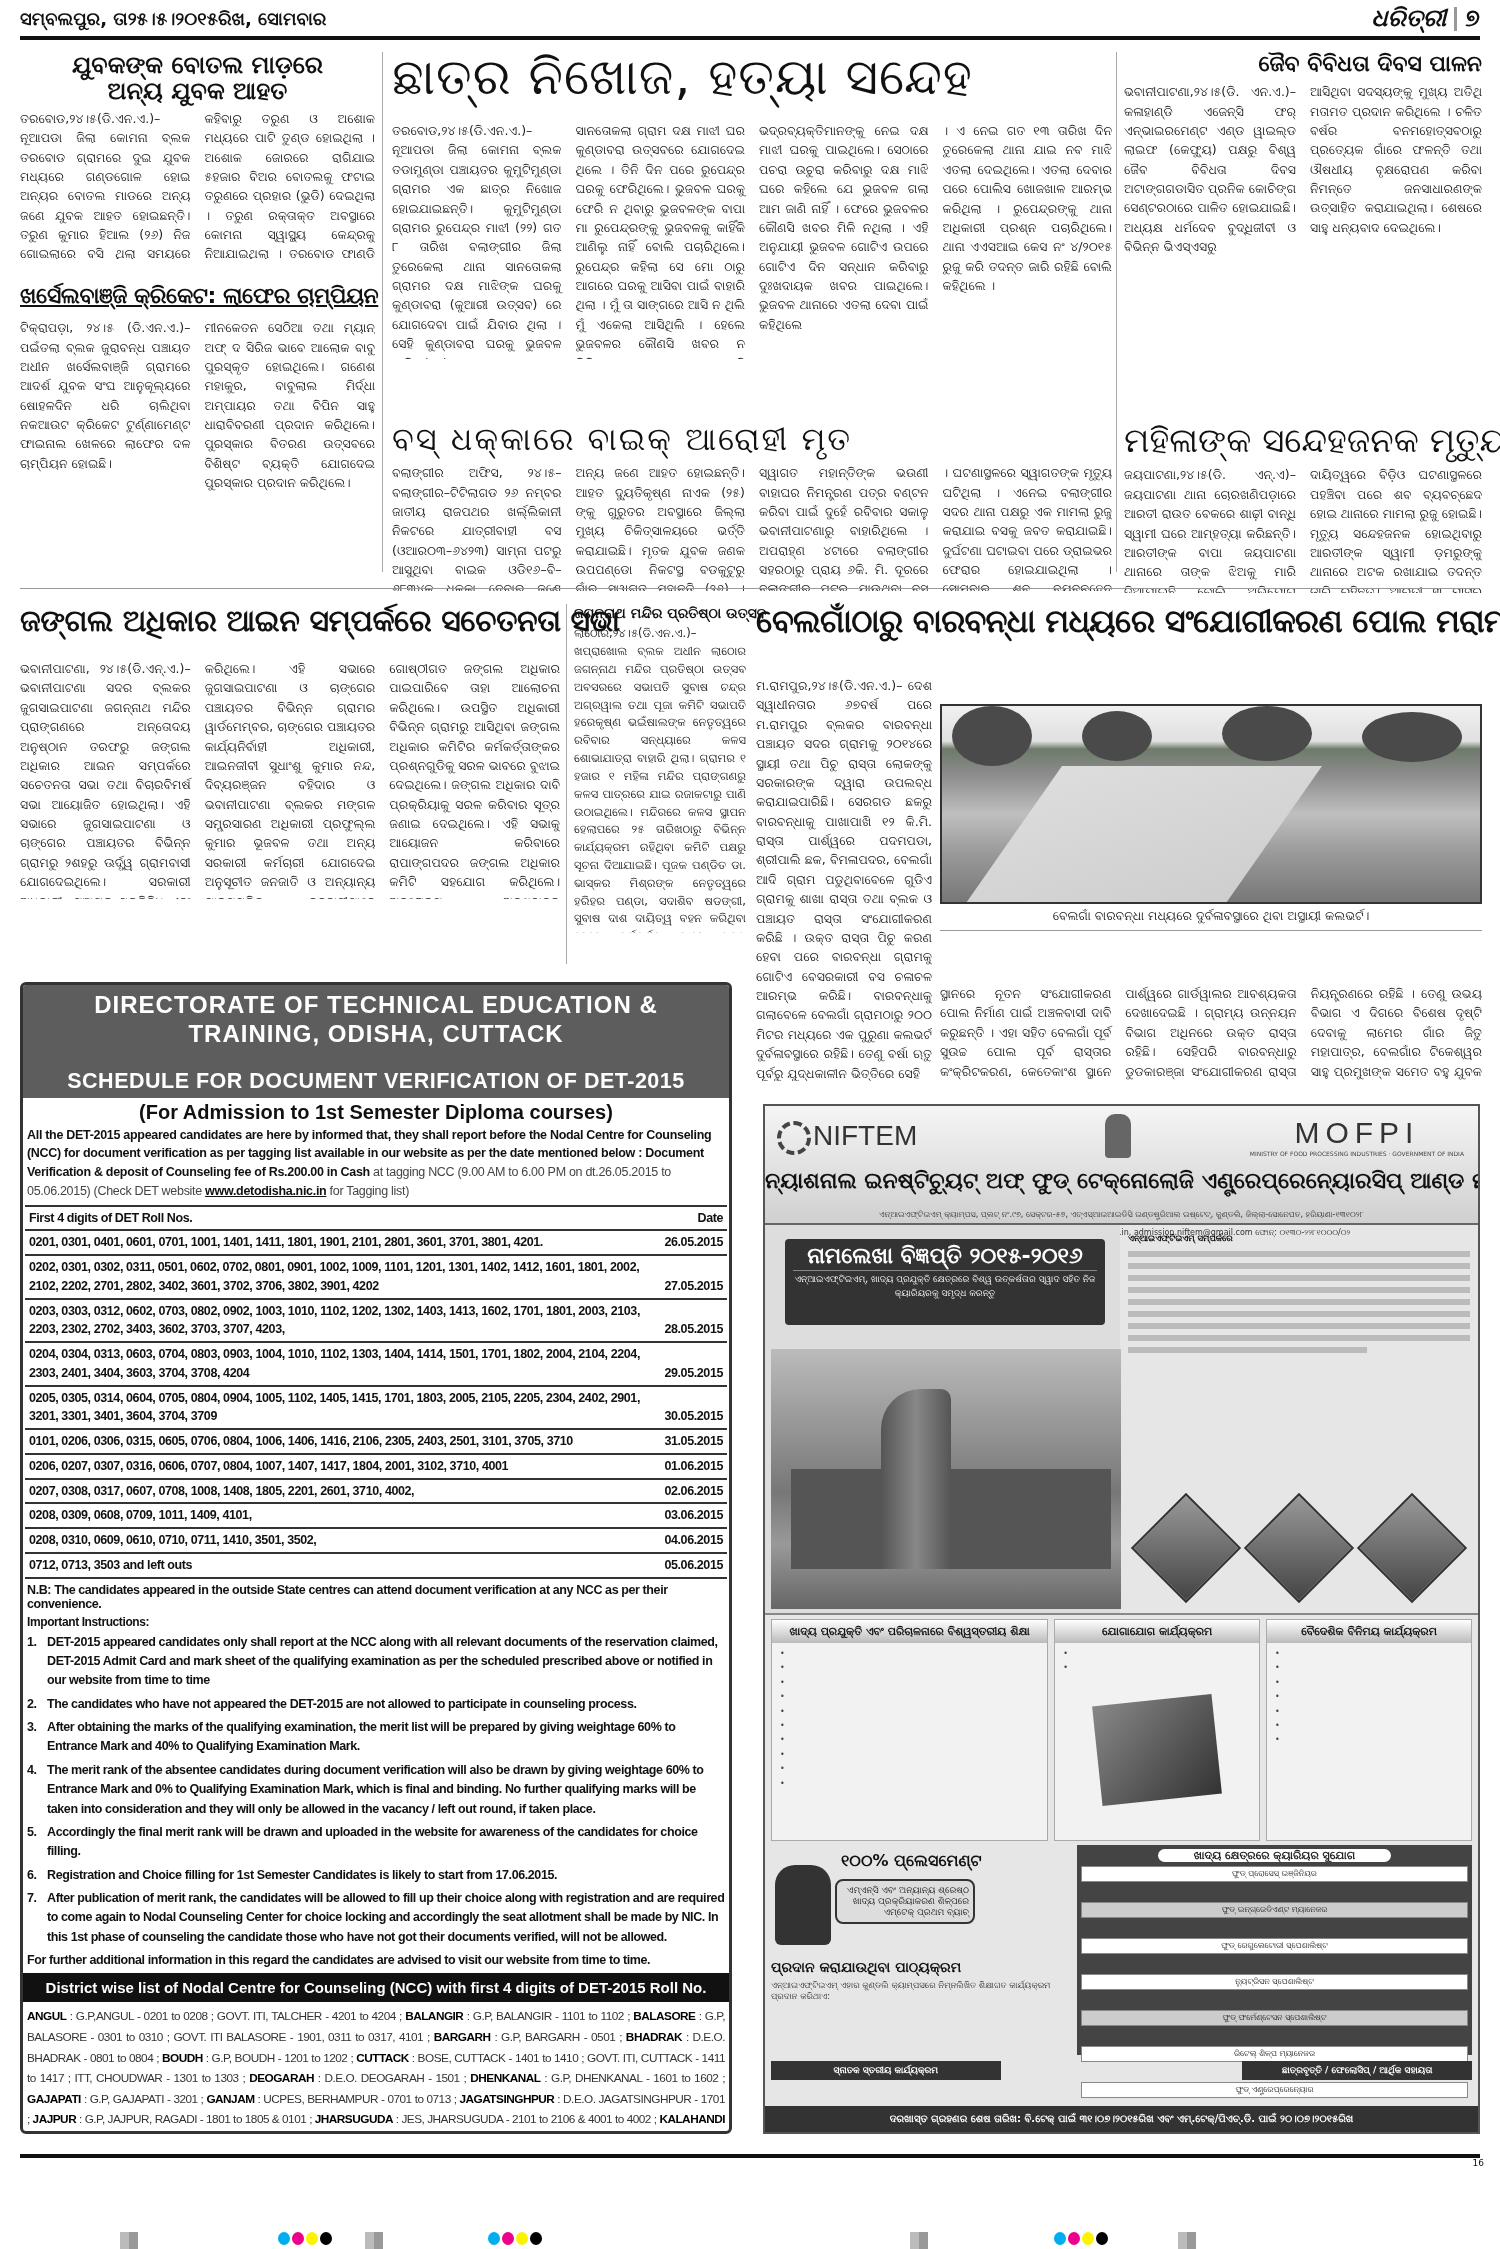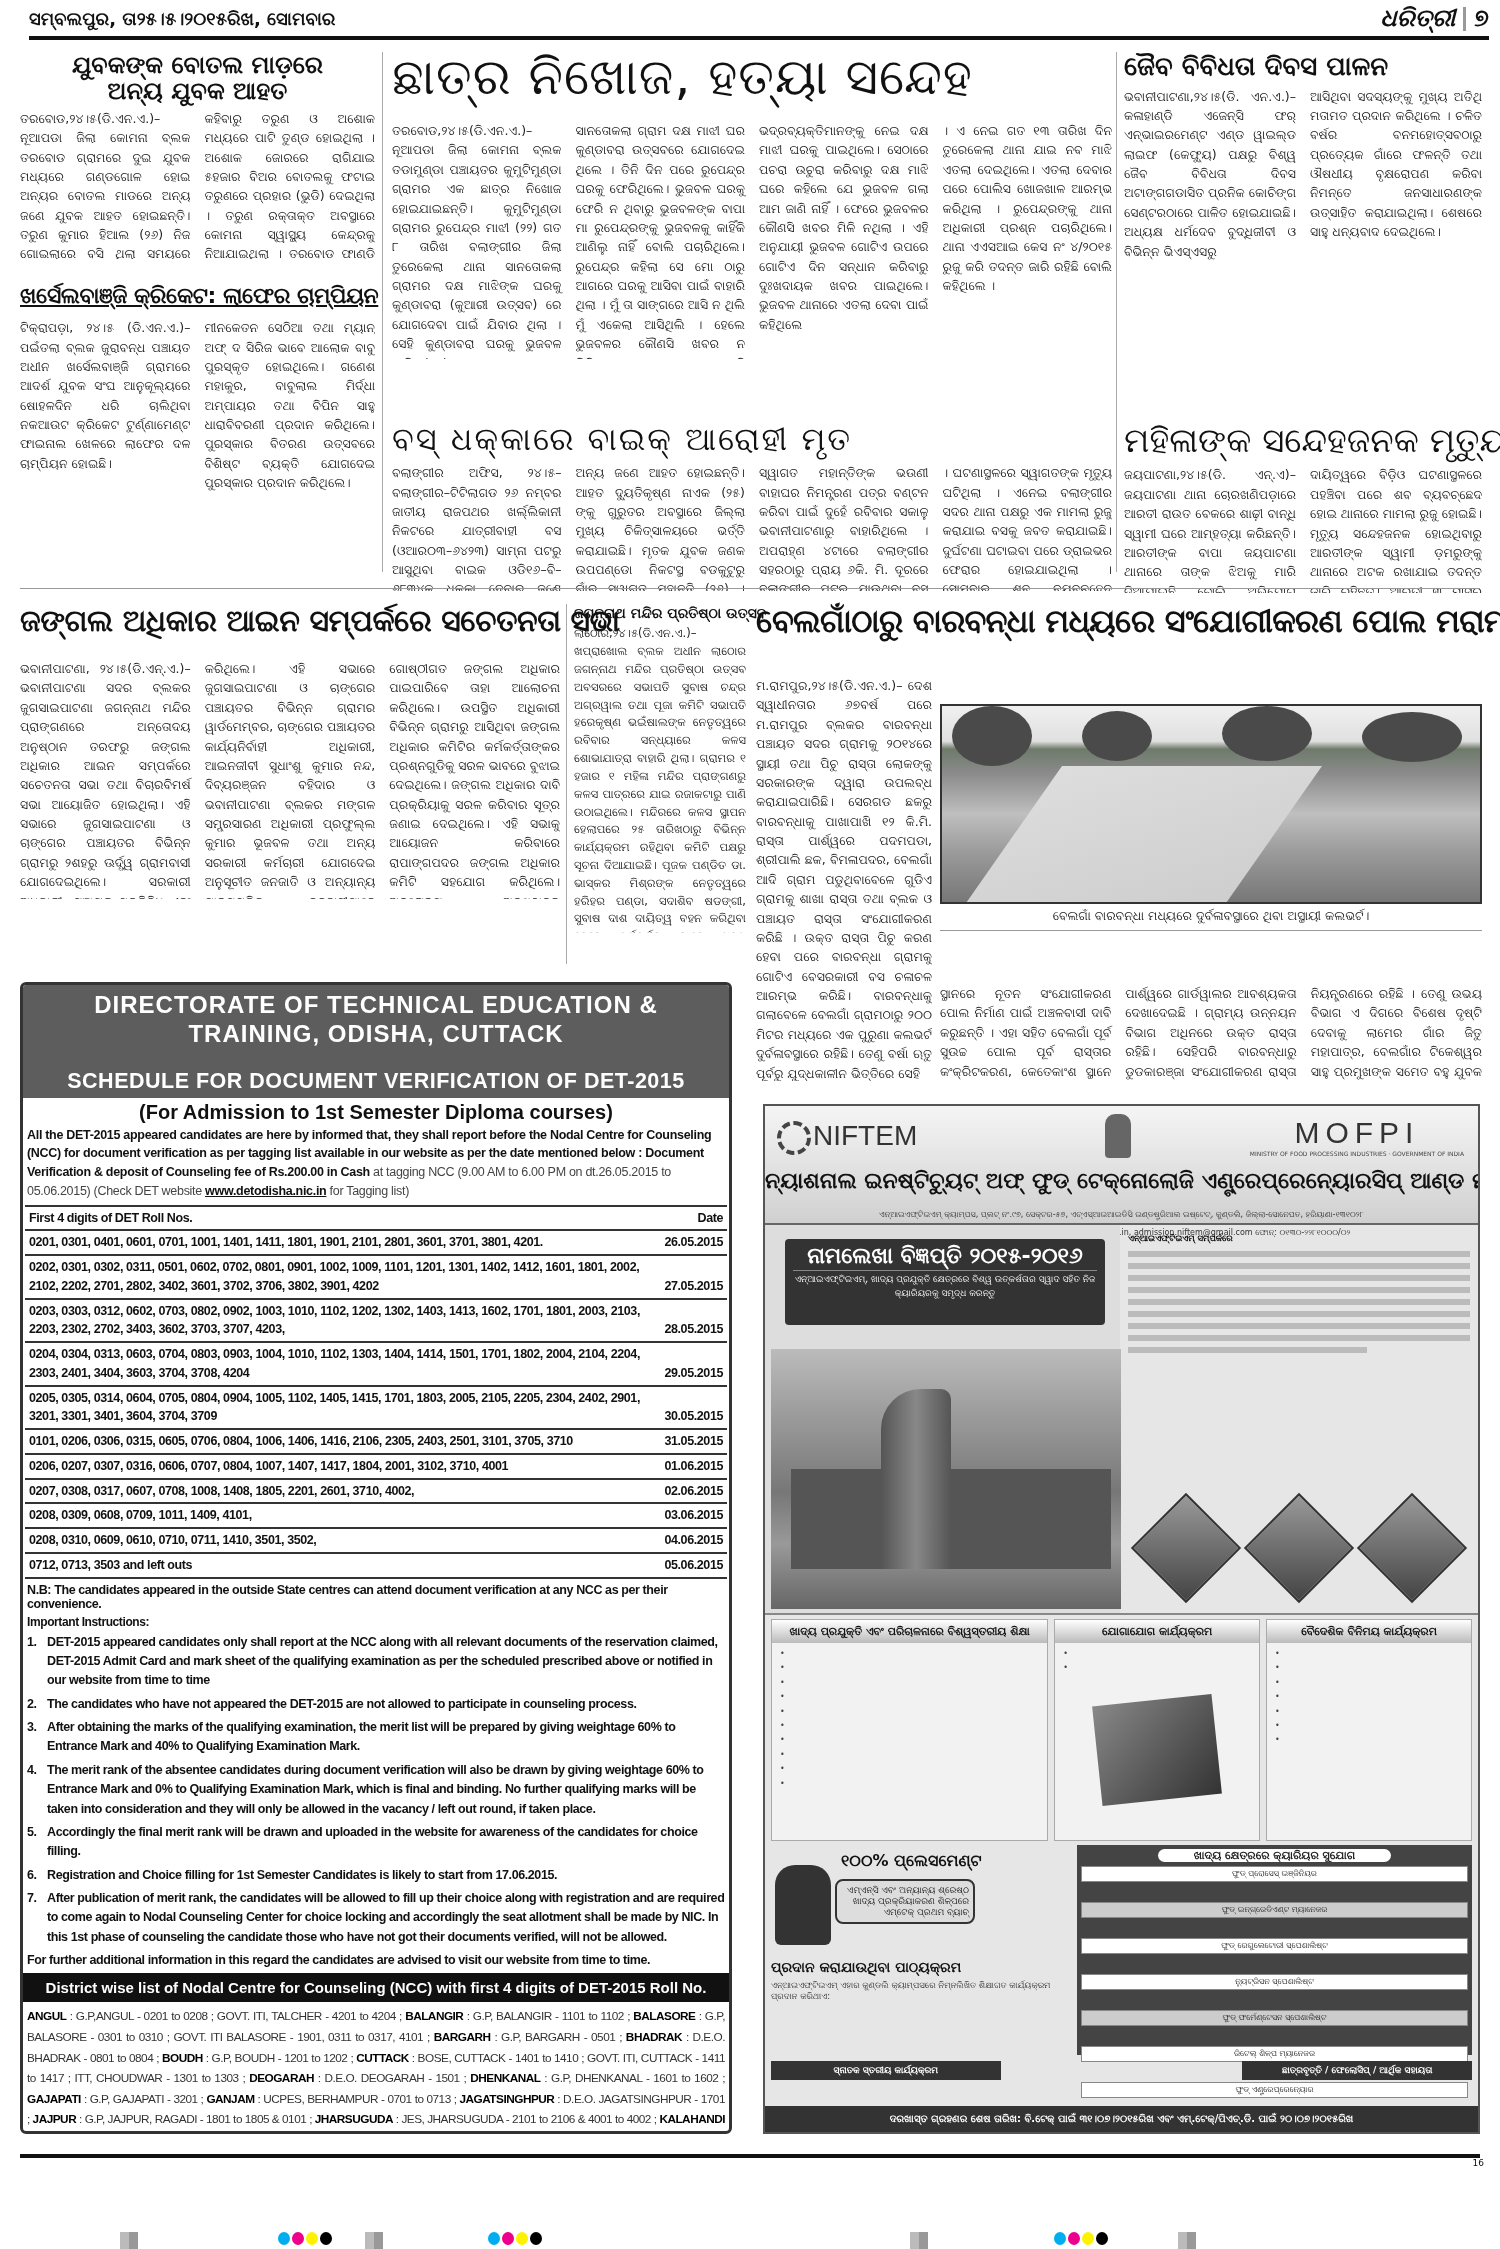--- a/index.html
+++ b/index.html
@@ -1,18 +1,18 @@
 <!DOCTYPE html>
 <html><head>
 <meta charset="utf-8">
 <style>
   * { box-sizing: border-box; margin: 0; padding: 0; }
   body { width: 1500px; height: 2249px; background: #fff; font-family: "DejaVu Sans", sans-serif; color: #111; position: relative; overflow: hidden; }
   .abs { position: absolute; }
-  .masthead { left: 20px; top: 0; width: 1460px; height: 40px; border-bottom: 4px solid #111; margin-left: 9px; }
+  .masthead { left: 20px; top: 0; width: 1460px; height: 40px; border-bottom: 4px solid #111; }
   .mast-left { position: absolute; left: 0; top: 8px; font-size: 18px; font-weight: bold; }
   .mast-right { position: absolute; right: 0; top: 4px; font-size: 24px; font-weight: bold; font-style: italic; }
   .mast-right .sep { display: inline-block; width: 3px; height: 24px; background: #999; margin: 0 8px; vertical-align: middle; }
   .mast-right .pg { font-style: normal; }
   .hl { font-weight: bold; line-height: 1.1; color: #111; }
   .body-text { font-size: 12.5px; line-height: 1.55; text-align: justify; color: #222; }
   .cols { display: flex; gap: 14px; }
   .cols > div { flex: 1; }
   .rule-v { background: #aaa; width: 1px; }
   .rule-h { height: 1px; background: #999; }
@@ -138,21 +138,21 @@
     <div class="body-text">ବଲାଙ୍ଗୀର ଅଫିସ, ୨୪।୫– ବଲାଙ୍ଗୀର–ଟିଟିଲାଗଡ ୨୬ ନମ୍ବର ଜାତୀୟ ରାଜପଥର ଖର୍ଲ୍ଲିକାନୀ ନିକଟରେ ଯାତ୍ରୀବାହୀ ବସ (ଓଆର୦୩–୬୪୨୩) ସାମ୍ନା ପଟରୁ ଆସୁଥିବା ବାଇକ ଓଡି୧୬–ବି–୬୮୩୪କୁ ଧକ୍କା ଦେବାରୁ ଜଣେ ବାଇକ ଆରୋହୀଙ୍କ ମୃତ୍ୟୁ ଘଟିଛି।</div>
     <div class="body-text">ଅନ୍ୟ ଜଣେ ଆହତ ହୋଇଛନ୍ତି। ଆହତ ଦ୍ୟୁତିକୃଷ୍ଣ ନାଏକ (୨୫) ଙ୍କୁ ଗୁରୁତର ଅବସ୍ଥାରେ ଜିଲ୍ଲା ମୁଖ୍ୟ ଚିକିତ୍ସାଳୟରେ ଭର୍ତ୍ତି କରାଯାଇଛି। ମୃତକ ଯୁବକ ଜଣକ ଉପପଣ୍ଡୋ ନିକଟସ୍ଥ ବଡକୁଟୁରୁ ଗାଁର ସ୍ୱାଗତ ମହାନ୍ତି (୨୬) । ଉଭୟେ ଭବାନୀପାଟଣା ଆଇସିଆଇସିଆଇ ବ୍ୟାଙ୍କର କର୍ମଚାରୀ ବୋଲି କୁହାଯାଇଛି।</div>
     <div class="body-text">ସ୍ୱାଗତ ମହାନ୍ତିଙ୍କ ଭଉଣୀ ବାହାଘର ନିମନ୍ତ୍ରଣ ପତ୍ର ବଣ୍ଟନ କରିବା ପାଇଁ ଦୁହେଁ ରବିବାର ସକାଳୁ ଭବାନୀପାଟଣାରୁ ବାହାରିଥିଲେ । ଅପରାହ୍ଣ ୪ଟାରେ ବଲାଙ୍ଗୀର ସହରଠାରୁ ପ୍ରାୟ ୬କି. ମି. ଦୂରରେ ବଲାଙ୍ଗୀର ପଟରୁ ଯାଉଥିବା ବସ ସହ ସେମାନଙ୍କ ବାଇକର ମୁହାଁମୁହିଁ ଧକ୍କା ହୋଇଥିଲା</div>
     <div class="body-text">। ଘଟଣାସ୍ଥଳରେ ସ୍ୱାଗତଙ୍କ ମୃତ୍ୟୁ ଘଟିଥିଲା । ଏନେଇ ବଲାଙ୍ଗୀର ସଦର ଥାନା ପକ୍ଷରୁ ଏକ ମାମଲା ରୁଜୁ କରାଯାଇ ବସକୁ ଜବତ କରାଯାଇଛି। ଦୁର୍ଘଟଣା ଘଟାଇବା ପରେ ଡ୍ରାଇଭର ଫେରାର ହୋଇଯାଇଥିଲା । ସୋମବାର ଶବ ବ୍ୟବଚ୍ଛେଦ କରାଯିବ ବୋଲି ଆଇଆଇସି ଆନନ୍ଦ ଚନ୍ଦ୍ର ମାଝି ଜଣାଇଛନ୍ତି ।</div>
   </div>
 </div>
 
 <div class="abs rule-v" style="left:1116px; top:52px; height:520px;"></div>
 
 <div class="abs" style="left:1124px; top:52px; width:358px;">
-  <div class="hl" style="font-size:26px; white-space:nowrap;">ଜୈବ ବିବିଧତା ଦିବସ ପାଳନ</div>
+  <div class="hl" style="font-size:22px; white-space:nowrap;text-align:right;">ଜୈବ ବିବିଧତା ଦିବସ ପାଳନ</div>
   <div class="cols" style="margin-top:6px; height:298px; overflow:hidden;">
     <div class="body-text">ଭବାନୀପାଟଣା,୨୪।୫(ଡି. ଏନ.ଏ.)–କଳାହାଣ୍ଡି ଏଜେନ୍ସି ଫର୍ ଏନ୍‌ଭାଇରମେଣ୍ଟ ଏଣ୍ଡ ୱାଇଲ୍ଡ ଲାଇଫ (କେଫ୍ୟୁ) ପକ୍ଷରୁ ବିଶ୍ୱ ଜୈବ ବିବିଧତା ଦିବସ ଅଟାଙ୍ଗଗଡାସିତ ପ୍ରନିକ କୋଚିଙ୍ଗ ସେଣ୍ଟରଠାରେ ପାଳିତ ହୋଇଯାଇଛି। ଅଧ୍ୟକ୍ଷ ଧର୍ମଦେବ ବୁଦ୍ଧିଜୀବୀ ଓ ବିଭିନ୍ନ ଭିଏସ୍ଏସରୁ</div>
     <div class="body-text">ଆସିଥିବା ସଦସ୍ୟଙ୍କୁ ମୁଖ୍ୟ ଅତିଥି ମତାମତ ପ୍ରଦାନ କରିଥିଲେ । ଚଳିତ ବର୍ଷର ବନମହୋତ୍ସବଠାରୁ ପ୍ରତ୍ୟେକ ଗାଁରେ ଫଳନ୍ତି ତଥା ଔଷଧୀୟ ବୃକ୍ଷରୋପଣ କରିବା ନିମନ୍ତେ ଜନସାଧାରଣଙ୍କ ଉତ୍ସାହିତ କରାଯାଇଥିଲା। ଶେଷରେ ସାହୁ ଧନ୍ୟବାଦ ଦେଇଥିଲେ।</div>
   </div>
 </div>
 
 <div class="abs" style="left:1124px; top:422px; width:358px;">
   <div class="hl" style="font-size:34px; font-weight:normal; white-space:nowrap;">ମହିଳାଙ୍କ ସନ୍ଦେହଜନକ ମୃତ୍ୟୁ</div>
   <div class="cols" style="margin-top:6px; height:128px; overflow:hidden;">
     <div class="body-text">ଜୟପାଟଣା,୨୪।୫(ଡି. ଏନ୍.ଏ)–ଜୟପାଟଣା ଥାନା ଚୋରଖଣିପଡ଼ାରେ ଆରତୀ ରାଉତ ବେକରେ ଶାଢ଼ୀ ବାନ୍ଧି ସ୍ୱାମୀ ଘରେ ଆମ୍ହତ୍ୟା କରିଛନ୍ତି। ଆରତୀଙ୍କ ବାପା ଜୟପାଟଣା ଥାନାରେ ତାଙ୍କ ଝିଅକୁ ମାରି ଦିଆଯାଇଛି ବୋଲି ଅଭିଯୋଗ କରିଛନ୍ତି। ମାଜିଷ୍ଟ୍ରେଟ୍</div>

